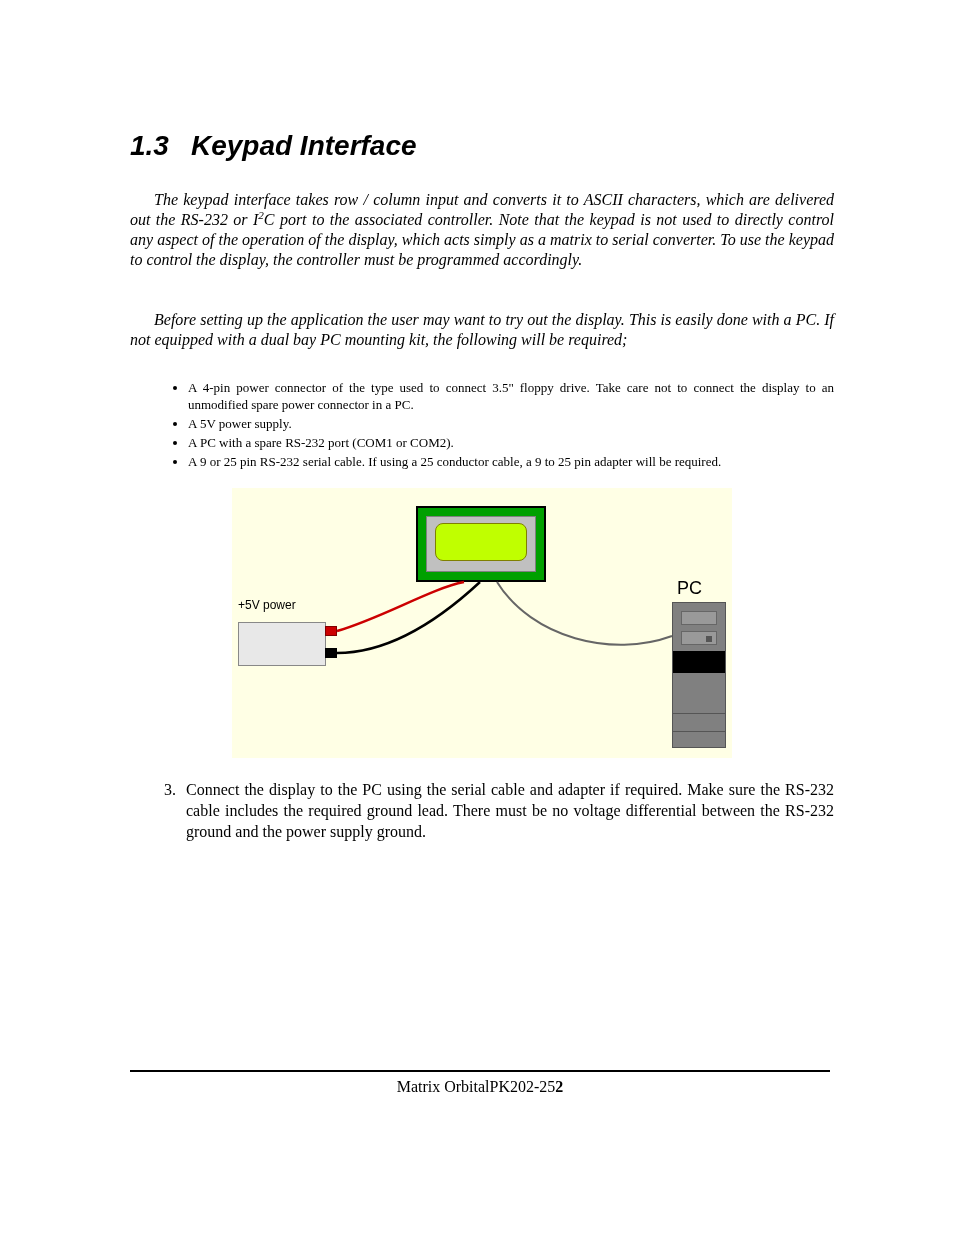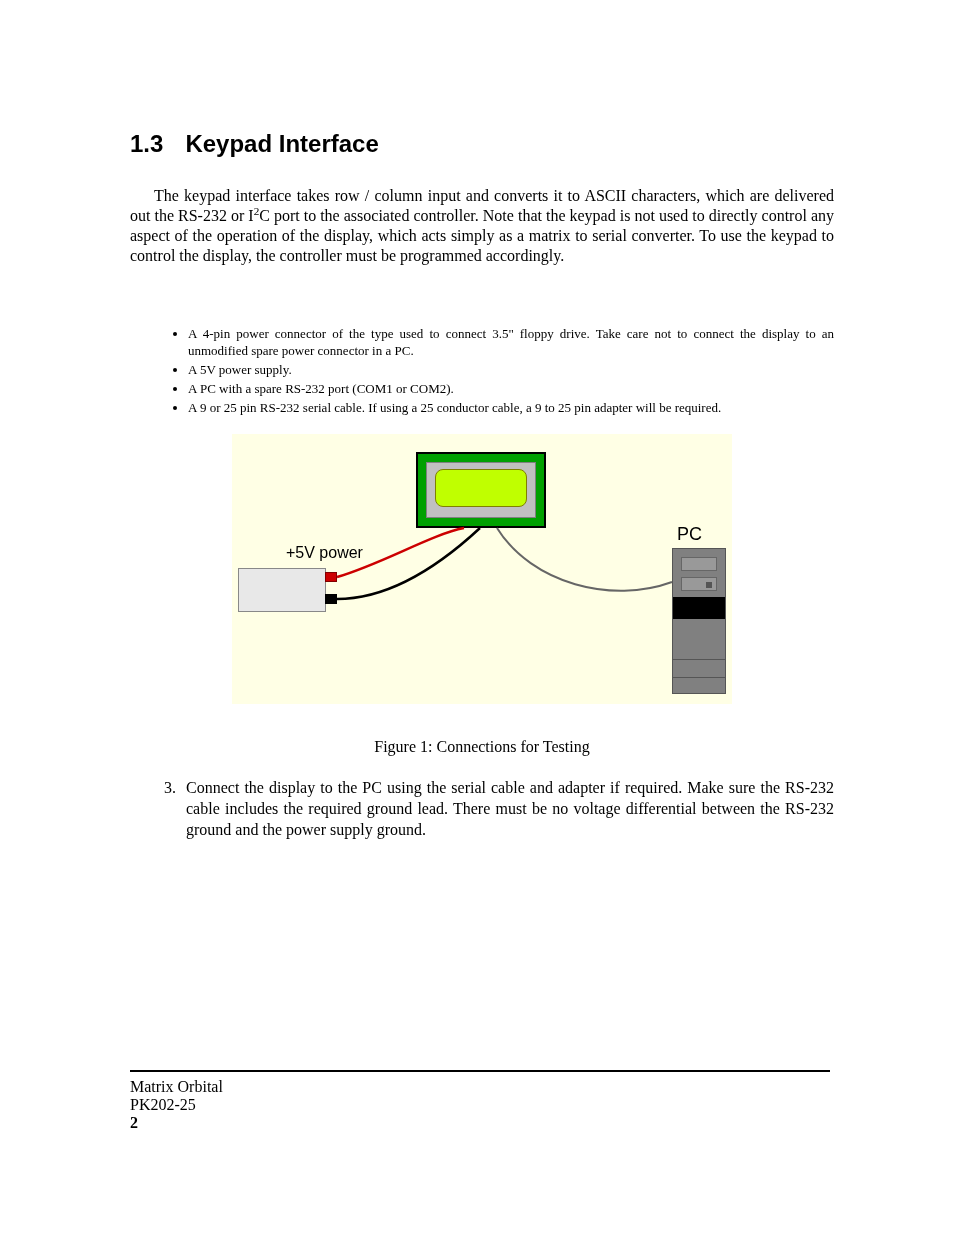--- a/index.html
+++ b/index.html
@@ -10,29 +10,31 @@
     width: 954px;
     height: 1235px;
     position: relative;
   }
   .page {
     padding: 130px 120px 0 130px;
   }
   h2.section {
     font-family: Arial, Helvetica, sans-serif;
     font-weight: bold;
-    font-size: 24px;
+    font-size: 28px;
     margin-bottom: 28px;
+    font-style: italic;
   }
   h2.section .num { display: inline-block; margin-right: 22px; }
   p.body {
     font-size: 16px;
     line-height: 1.25;
     text-align: justify;
     margin-bottom: 10px;
+    font-style: italic;
   }
   p.indent { text-indent: 24px; }
   .gap-lg { height: 30px; }
   .gap-md { height: 20px; }
   ul.bullets {
     list-style: disc;
     margin-left: 58px;
     font-size: 13px;
     line-height: 1.3;
     text-align: justify;
@@ -66,21 +68,20 @@
     top: 1070px;
     border-top: 2.5px solid #000;
   }
   .footer {
     position: absolute;
     left: 130px; right: 124px;
     top: 1078px;
     font-size: 16px;
     display: flex;
     justify-content: center;
-    flex-direction: column;
   }
   .footer .right b { font-weight: bold; }
   sup { font-size: 0.7em; vertical-align: super; line-height: 0; }
 
   
   .fig-lcd {
     position: absolute;
     left: 184px; top: 18px;
     width: 130px; height: 76px;
     background: #00a000;
@@ -96,22 +97,21 @@
     position: absolute;
     left: 8px; top: 6px; right: 8px; bottom: 10px;
     background: #c0ff00;
     border-radius: 8px;
     border: 1px solid #808000;
   }
   .fig-power-label {
     position: absolute;
     left: 6px; top: 110px;
     font-family: Arial, sans-serif;
-    font-size: 16px;
-    margin-left: 48px;
+    font-size: 12px;
   }
   .fig-power {
     position: absolute;
     left: 6px; top: 134px;
     width: 88px; height: 44px;
     background: #e8e8e8;
     border: 1px solid #888;
   }
   .fig-conn-red {
     position: absolute;
@@ -156,20 +156,21 @@
     <span class="num">1.3</span><span>Keypad Interface</span>
   </h2>
 
   <p class="body indent">
     <span>The keypad interface takes row / column input and converts it to ASCII characters, which are delivered out the RS-232 or I</span><sup>2</sup><span>C port to the associated controller. Note that the keypad is not used to directly control any aspect of the operation of the display, which acts simply as a matrix to serial converter. To use the keypad to control the display, the controller must be programmed accordingly.</span>
   </p>
 
   <div class="gap-lg"></div>
 
 
+  <p class="body indent">Before setting up the application the user may want to try out the display. This is easily done with a PC. If not equipped with a dual bay PC mounting kit, the following will be required;</p>
 
   <div class="gap-md"></div>
 
   <ul class="bullets">
     <li>A 4-pin power connector of the type used to connect 3.5" floppy drive. Take care not to connect the display to an unmodified spare power connector in a PC.</li>
     <li>A 5V power supply.</li>
     <li>A PC with a spare RS-232 port (COM1 or COM2).</li>
     <li>A 9 or 25 pin RS-232 serial cable. If using a 25 conductor cable, a 9 to 25 pin adapter will be required.</li>
   </ul>
 
@@ -191,21 +192,20 @@
         <div class="fig-pc-dark"></div>
         <div class="fig-pc-line1"></div>
         <div class="fig-pc-line2"></div>
       </div>
       <svg class="wires" viewBox="0 0 500 270">
         <path d="M105,143 C150,130 200,100 232,94" stroke="#cc0000" stroke-width="2.5" fill="none"></path>
         <path d="M105,165 C165,165 220,120 248,94" stroke="#000" stroke-width="2.5" fill="none"></path>
         <path d="M265,94 C300,150 380,170 440,148" stroke="#666" stroke-width="2" fill="none"></path>
       </svg>
     </div>
-    <div class="caption">Figure 1: Connections for Testing</div>
   </div>
 
 
 
   <ol class="steps" start="3">
     <li>Connect the display to the PC using the serial cable and adapter if required. Make sure the RS-232 cable includes the required ground lead. There must be no voltage differential between the RS-232 ground and the power supply ground.</li>
   </ol>
 
 </div>
 

